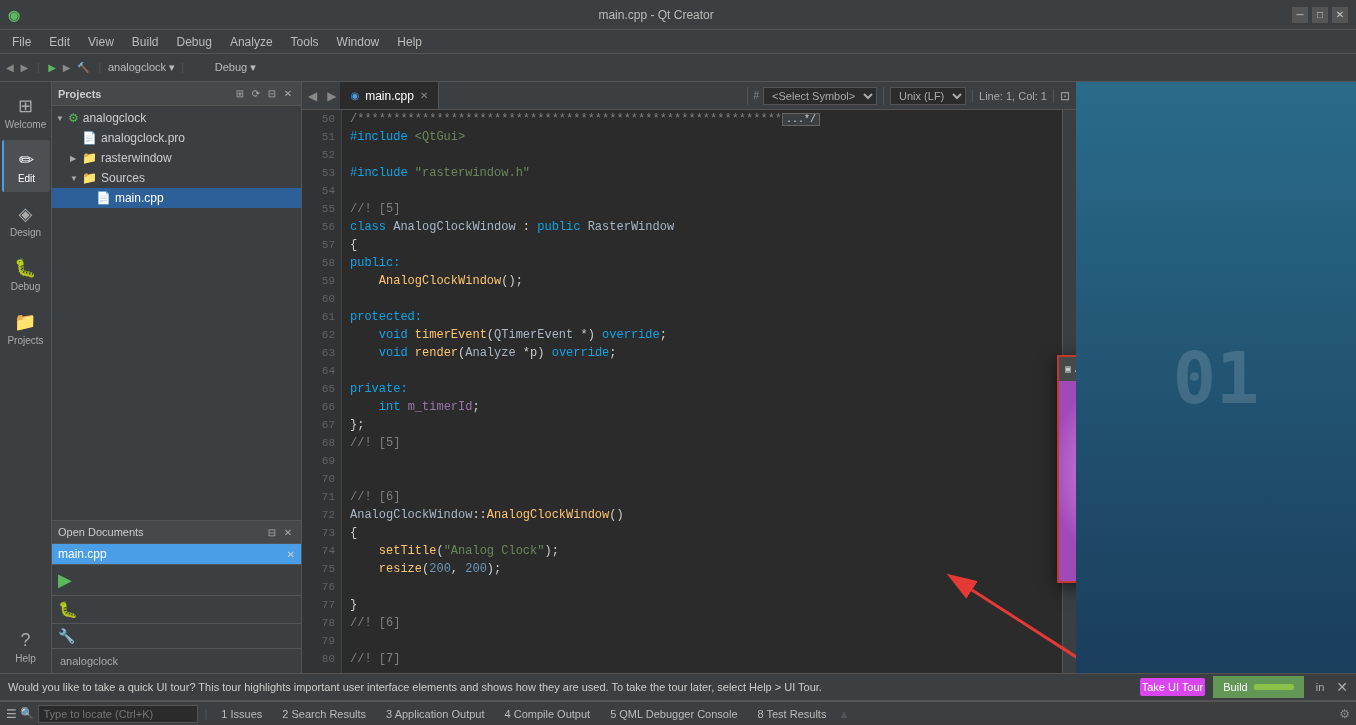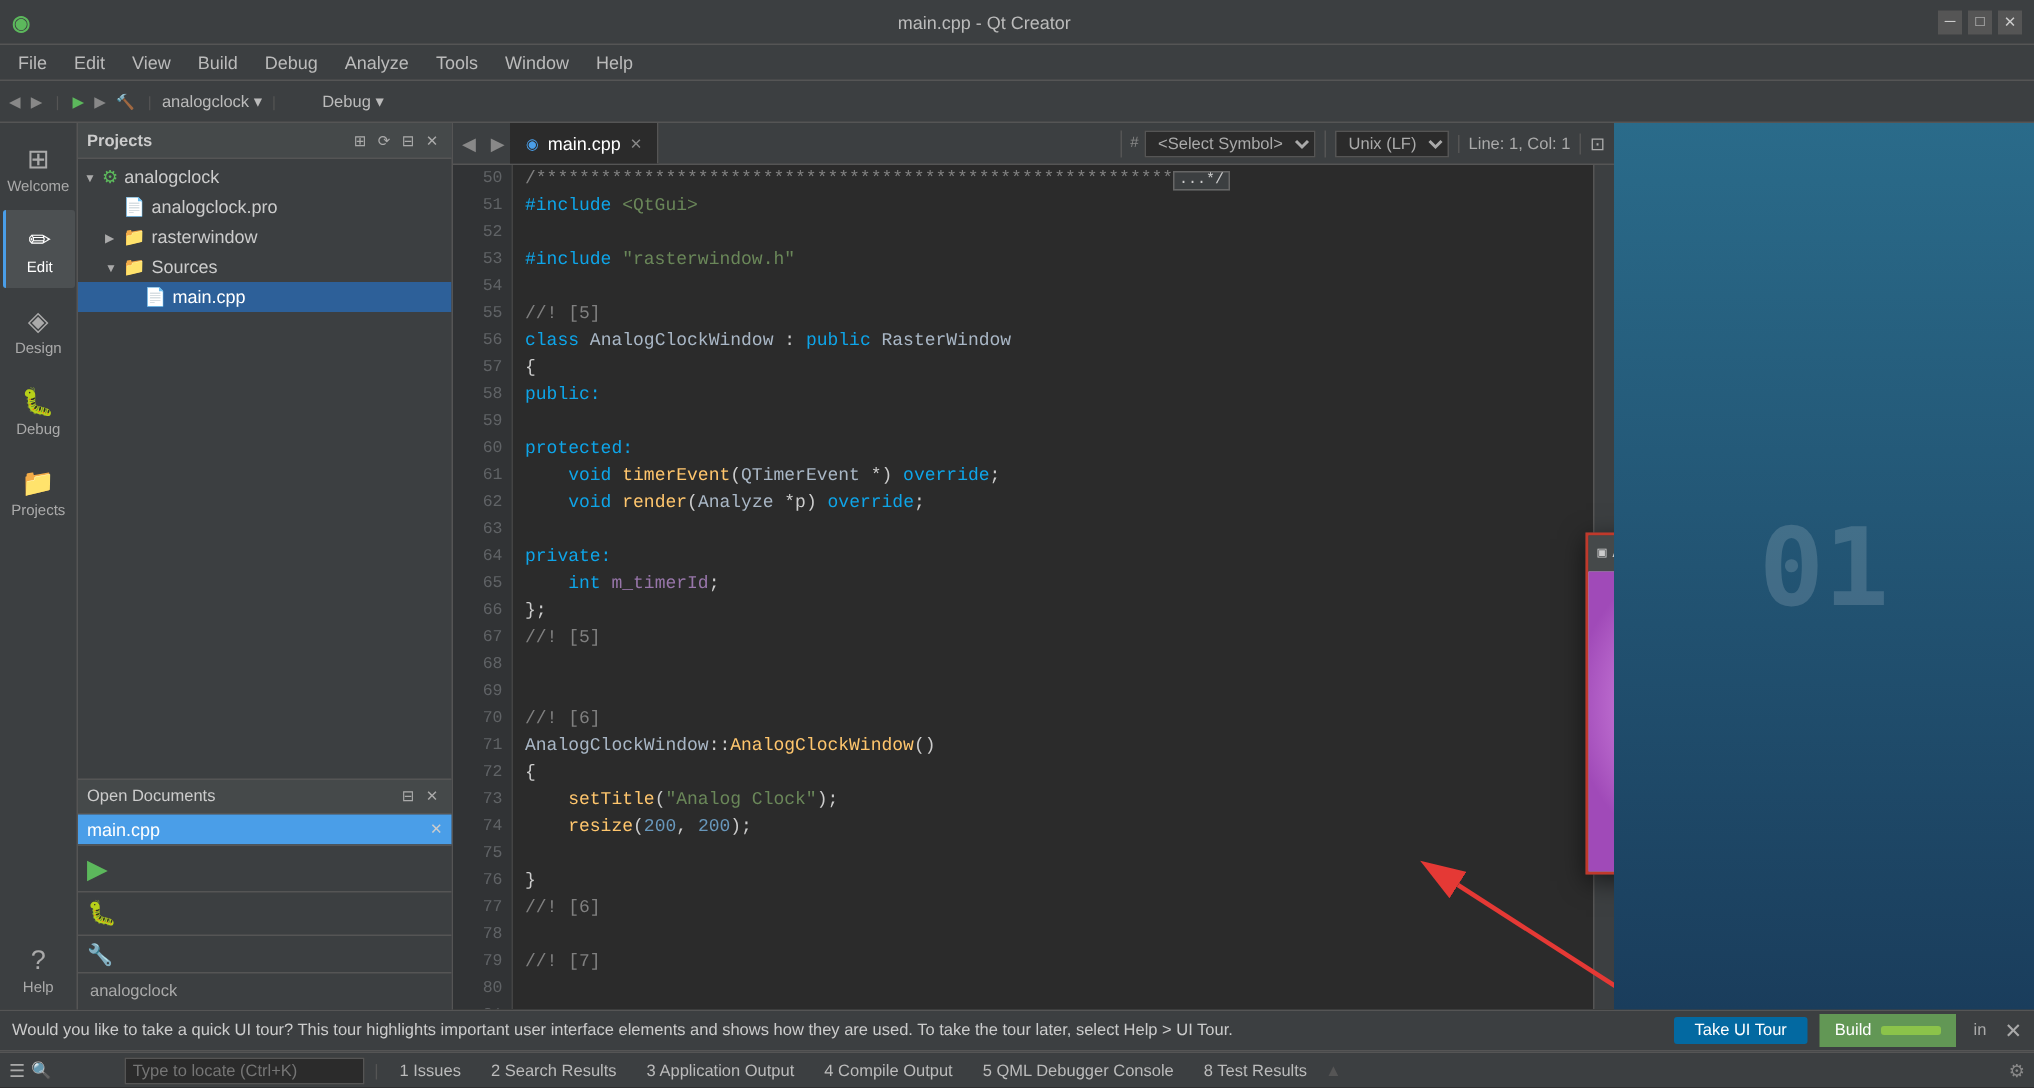--- a/index.html
+++ b/index.html
@@ -272,24 +272,24 @@
       align-items: center;
       padding: 0 8px;
       border-top: 1px solid #555;
       border-bottom: 1px solid #555;
       font-size: 11px;
       color: #ccc;
       gap: 8px;
     }
     #notification-bar .notif-msg { flex: 1; }
     #take-tour-btn {
-      background: #0369a1;
+      background: #d946ef;
       color: white;
       border: none;
-      padding: 3px 14px;
+      padding: 3px 2px;
       cursor: pointer;
       font-size: 11px;
       border-radius: 2px;
     }
     .notif-build {
       background: #629755;
       color: white;
       padding: 2px 10px;
       font-size: 11px;
       height: 22px;
@@ -318,21 +318,20 @@
       white-space: nowrap;
     }
     #locate-input {
       height: 18px;
       background: #2b2b2b;
       border: 1px solid #555;
       color: #ccc;
       font-size: 11px;
       padding: 0 4px;
       width: 160px;
-      margin-left: 45px;
     }
     .status-sep { color: #555; margin: 0 2px; }
 
     
     #right-panel {
       width: 280px;
       background: linear-gradient(180deg, #2a6b8a 0%, #1a3d5c 100%);
       display: flex;
       flex-direction: column;
       align-items: center;
@@ -565,20 +564,21 @@
       <div id="code-content">
         <div class="code-line"><span class="cm">/***********************************************************</span><span style="background:#3c3f41;border:1px solid #666;padding:0 3px;font-size:10px;cursor:pointer;">...*/</span></div>
         <div class="code-line"><span class="kw">#include</span> <span class="str">&lt;QtGui&gt;</span></div>
         <div class="code-line"></div>
         <div class="code-line"><span class="kw">#include</span> <span class="str">"rasterwindow.h"</span></div>
         <div class="code-line"></div>
         <div class="code-line"><span class="cm">//! [5]</span></div>
         <div class="code-line"><span class="kw">class</span> <span class="cls">AnalogClockWindow</span> : <span class="kw">public</span> <span class="cls">RasterWindow</span></div>
         <div class="code-line">{</div>
         <div class="code-line"><span class="kw">public:</span></div>
+        <div class="code-line">    <span class="fn">AnalogClockWindow</span>();</div>
         <div class="code-line"></div>
         <div class="code-line"><span class="kw">protected:</span></div>
         <div class="code-line">    <span class="kw">void</span> <span class="fn">timerEvent</span>(<span class="cls">QTimerEvent</span> *) <span class="kw">override</span>;</div>
         <div class="code-line">    <span class="kw">void</span> <span class="fn">render</span>(<span class="cls">Analyze</span> *p) <span class="kw">override</span>;</div>
         <div class="code-line"></div>
         <div class="code-line"><span class="kw">private:</span></div>
         <div class="code-line">    <span class="kw">int</span> <span class="nm">m_timerId</span>;</div>
         <div class="code-line">};</div>
         <div class="code-line"><span class="cm">//! [5]</span></div>
         <div class="code-line"></div>

